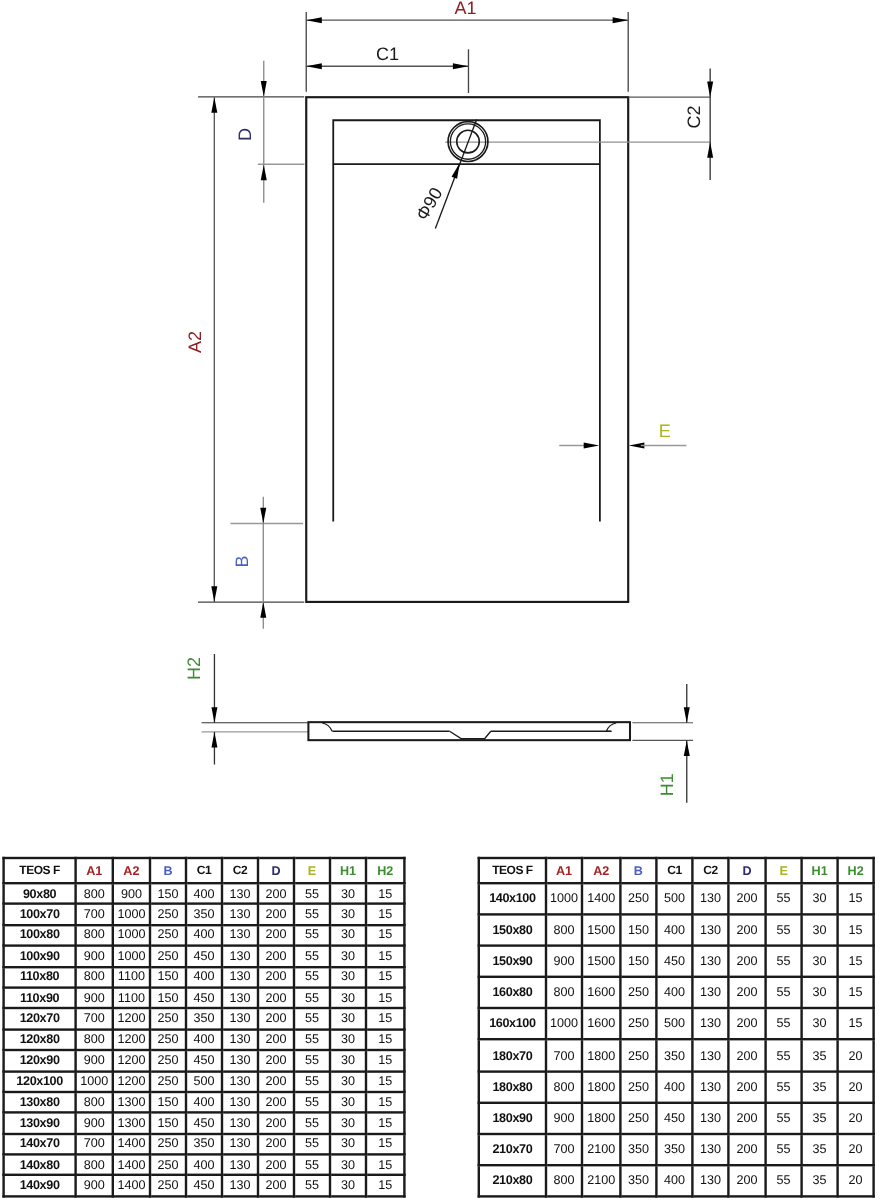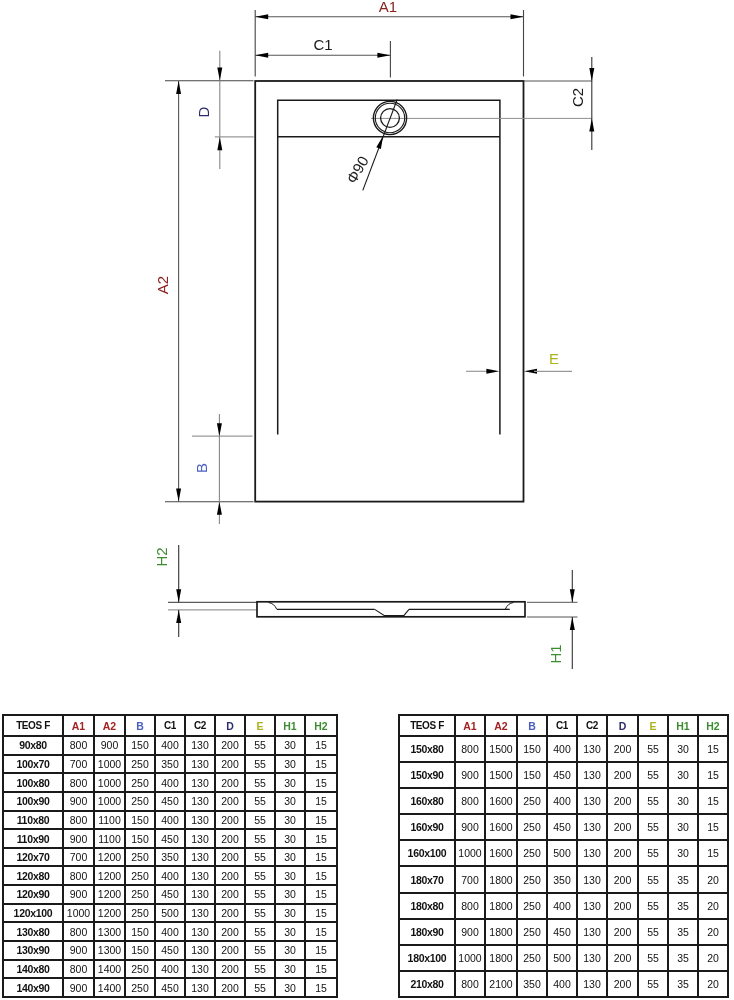--- a/index.html
+++ b/index.html
@@ -318,20 +318,32 @@
           <td>1300</td>
           <td>150</td>
           <td>450</td>
           <td>130</td>
           <td>200</td>
           <td>55</td>
           <td>30</td>
           <td>15</td>
         </tr>
   <tr>
+          <td class="n">140x70</td>
+          <td>700</td>
+          <td>1400</td>
+          <td>250</td>
+          <td>350</td>
+          <td>130</td>
+          <td>200</td>
+          <td>55</td>
+          <td>30</td>
+          <td>15</td>
+        </tr>
+  <tr>
           <td class="n">140x80</td>
           <td>800</td>
           <td>1400</td>
           <td>250</td>
           <td>400</td>
           <td>130</td>
           <td>200</td>
           <td>55</td>
           <td>30</td>
           <td>15</td>
@@ -371,20 +383,32 @@
           <td class="rA">A2</td>
           <td class="rB">B</td>
           <td class="h">C1</td>
           <td class="h">C2</td>
           <td class="rD">D</td>
           <td class="rE">E</td>
           <td class="rH">H1</td>
           <td class="rH">H2</td>
         </tr>
   <tr>
+          <td class="n">140x100</td>
+          <td>1000</td>
+          <td>1400</td>
+          <td>250</td>
+          <td>500</td>
+          <td>130</td>
+          <td>200</td>
+          <td>55</td>
+          <td>30</td>
+          <td>15</td>
+        </tr>
+  <tr>
           <td class="n">150x80</td>
           <td>800</td>
           <td>1500</td>
           <td>150</td>
           <td>400</td>
           <td>130</td>
           <td>200</td>
           <td>55</td>
           <td>30</td>
           <td>15</td>
@@ -400,32 +424,20 @@
           <td>55</td>
           <td>30</td>
           <td>15</td>
         </tr>
   <tr>
           <td class="n">160x80</td>
           <td>800</td>
           <td>1600</td>
           <td>250</td>
           <td>400</td>
-          <td>130</td>
-          <td>200</td>
-          <td>55</td>
-          <td>30</td>
-          <td>15</td>
-        </tr>
-  <tr>
-          <td class="n">160x90</td>
-          <td>900</td>
-          <td>1600</td>
-          <td>250</td>
-          <td>450</td>
           <td>130</td>
           <td>200</td>
           <td>55</td>
           <td>30</td>
           <td>15</td>
         </tr>
   <tr>
           <td class="n">160x100</td>
           <td>1000</td>
           <td>1600</td>
@@ -467,25 +479,25 @@
           <td>1800</td>
           <td>250</td>
           <td>450</td>
           <td>130</td>
           <td>200</td>
           <td>55</td>
           <td>35</td>
           <td>20</td>
         </tr>
   <tr>
-          <td class="n">180x100</td>
-          <td>1000</td>
-          <td>1800</td>
-          <td>250</td>
-          <td>500</td>
+          <td class="n">210x70</td>
+          <td>700</td>
+          <td>2100</td>
+          <td>350</td>
+          <td>350</td>
           <td>130</td>
           <td>200</td>
           <td>55</td>
           <td>35</td>
           <td>20</td>
         </tr>
   <tr>
           <td class="n">210x80</td>
           <td>800</td>
           <td>2100</td>

